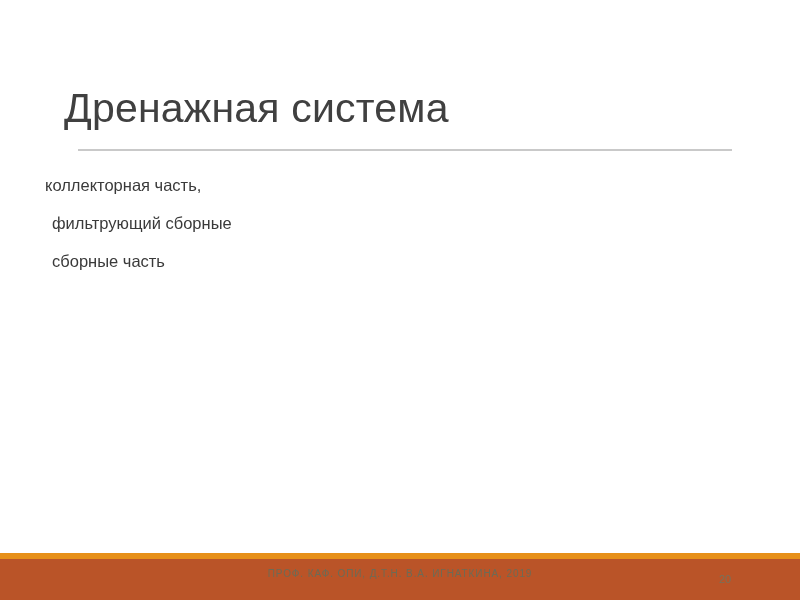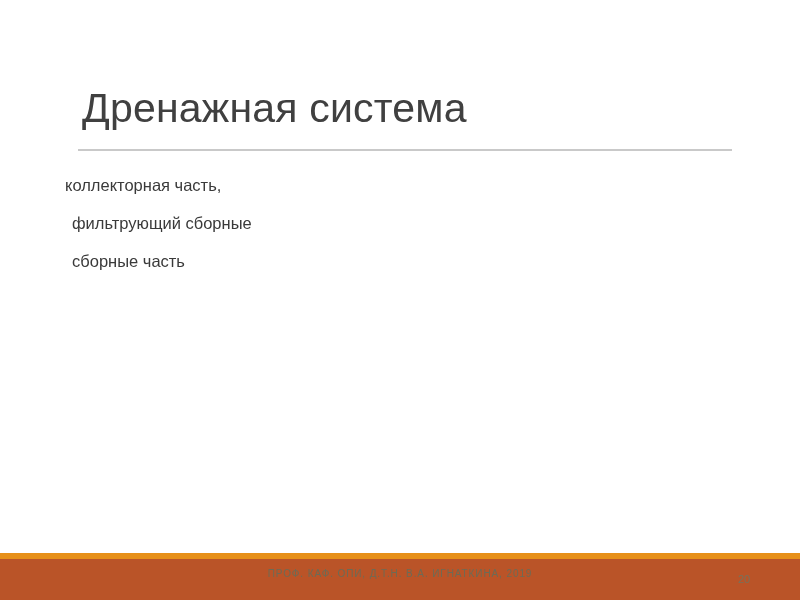--- a/index.html
+++ b/index.html
@@ -17,21 +17,21 @@
     position: relative;
     width: 800px;
     height: 600px;
     background: #ffffff;
     overflow: hidden;
   }
 
   
   .slide-title {
     position: absolute;
-    left: 82px;
+    left: 64px;
     top: 84px;
     width: 660px;
     font-family: "Liberation Sans Narrow", "Liberation Sans", sans-serif;
     font-stretch: condensed;
     font-size: 41px;
     line-height: 48px;
     font-weight: 400;
     color: #404040;
     letter-spacing: 0.2px;
     white-space: nowrap;
@@ -45,21 +45,20 @@
     height: 2px;
     background: #c9c9c9;
   }
 
   
   .body-block {
     position: absolute;
     left: 0;
     top: 166px;
     width: 760px;
-    padding-left: 20px;
   }
 
   .body-line {
     font-family: "Liberation Sans", sans-serif;
     font-size: 16.5px;
     line-height: 38px;
     font-weight: 400;
     color: #3a3a3a;
     white-space: nowrap;
   }
@@ -97,23 +96,24 @@
     line-height: 15px;
     letter-spacing: 0.9px;
     color: #6c6b56;
     text-transform: uppercase;
     padding: 0 98px;
     box-sizing: border-box;
   }
 
   .slide-number {
     position: absolute;
-    left: 738px;
+    left: 710px;
     top: 572px;
     width: 30px;
+    text-align: center;
     font-family: "Liberation Sans", sans-serif;
     font-size: 11px;
     line-height: 14px;
     color: #77725c;
   }
 </style>
 </head>
 <body>
 
 <div id="slide">

